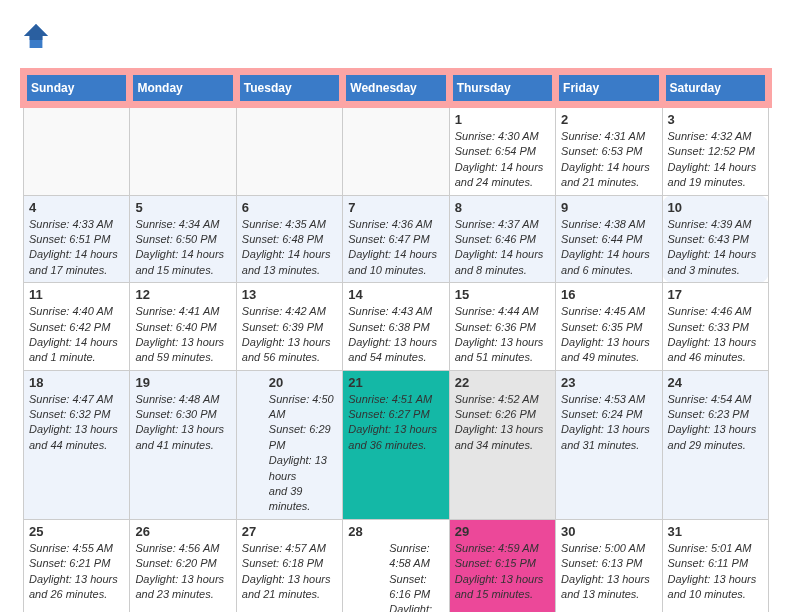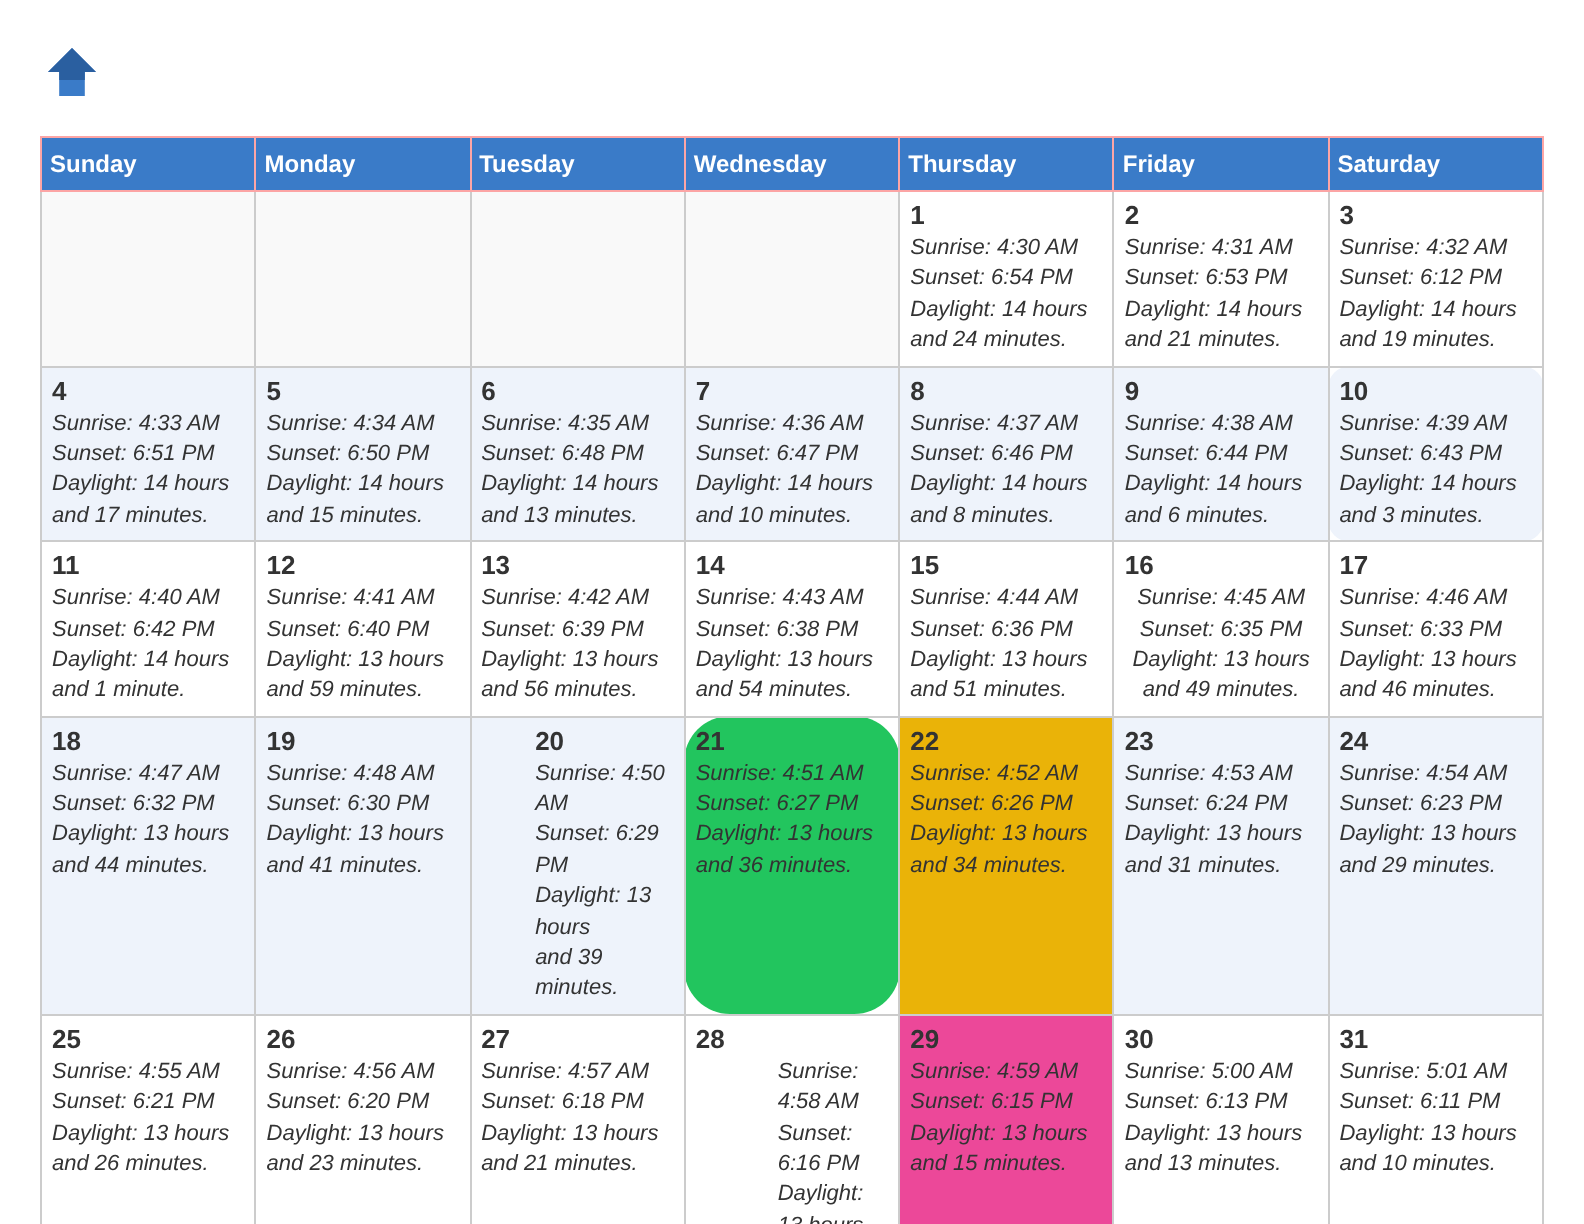--- a/index.html
+++ b/index.html
@@ -57,21 +57,21 @@
       border-collapse: collapse;
       border: 1px solid #ccc;
     }
     .calendar th {
       background: #3a7bc8;
       color: #fff;
       font-size: 12px;
       font-weight: bold;
       padding: 6px 4px;
       text-align: left;
-      border: 1px solid #fca5a5;
+      border: 7px solid #fca5a5;
     }
     .calendar td {
       vertical-align: top;
       padding: 4px 5px;
       border: 1px solid #ccc;
       font-size: 10px;
       color: #333;
       width: calc(100% / 7);
       min-height: 80px;
       background: #fff;
@@ -146,21 +146,21 @@
         <td style="background: rgb(255, 255, 255);">
           <span class="day-num">2</span>
           <div class="day-info" style="white-space: pre-line;">Sunrise: 4:31 AM
 Sunset: 6:53 PM
 Daylight: 14 hours
 and 21 minutes.</div>
         </td>
         <td style="background: rgb(255, 255, 255);">
           <span class="day-num">3</span>
           <div class="day-info" style="white-space: pre-line;">Sunrise: 4:32 AM
-Sunset: 6:12 PM
+Sunset: 12:52 PM
 Daylight: 14 hours
 and 19 minutes.</div>
         </td>
       </tr>
       <tr>
         <td style="background: rgb(238, 243, 251);">
           <span class="day-num">4</span>
           <div class="day-info" style="white-space: pre-line;">Sunrise: 4:33 AM
 Sunset: 6:51 PM
 Daylight: 14 hours
@@ -240,21 +240,21 @@
         </td>
         <td style="background: rgb(255, 255, 255);">
           <span class="day-num">15</span>
           <div class="day-info" style="white-space: pre-line;">Sunrise: 4:44 AM
 Sunset: 6:36 PM
 Daylight: 13 hours
 and 51 minutes.</div>
         </td>
         <td style="background: rgb(255, 255, 255);">
           <span class="day-num">16</span>
-          <div class="day-info" style="white-space: pre-line; text-align: center;">Sunrise: 4:45 AM
+          <div class="day-info" style="white-space: pre-line;">Sunrise: 4:45 AM
 Sunset: 6:35 PM
 Daylight: 13 hours
 and 49 minutes.</div>
         </td>
         <td style="background: rgb(255, 255, 255);">
           <span class="day-num">17</span>
           <div class="day-info" style="white-space: pre-line;">Sunrise: 4:46 AM
 Sunset: 6:33 PM
 Daylight: 13 hours
 and 46 minutes.</div>
@@ -275,28 +275,28 @@
 Daylight: 13 hours
 and 41 minutes.</div>
         </td>
         <td style="background: rgb(238, 243, 251); padding-left: 32px;">
           <span class="day-num">20</span>
           <div class="day-info" style="white-space: pre-line;">Sunrise: 4:50 AM
 Sunset: 6:29 PM
 Daylight: 13 hours
 and 39 minutes.</div>
         </td>
-        <td style="background: #22c55e; border-radius: 23px;">
+        <td style="background: #14b8a6;">
           <span class="day-num">21</span>
           <div class="day-info" style="white-space: pre-line;">Sunrise: 4:51 AM
 Sunset: 6:27 PM
 Daylight: 13 hours
 and 36 minutes.</div>
         </td>
-        <td style="background: #eab308;">
+        <td style="background: #e5e5e5;">
           <span class="day-num">22</span>
           <div class="day-info" style="white-space: pre-line;">Sunrise: 4:52 AM
 Sunset: 6:26 PM
 Daylight: 13 hours
 and 34 minutes.</div>
         </td>
         <td style="background: rgb(238, 243, 251);">
           <span class="day-num">23</span>
           <div class="day-info" style="white-space: pre-line;">Sunrise: 4:53 AM
 Sunset: 6:24 PM

